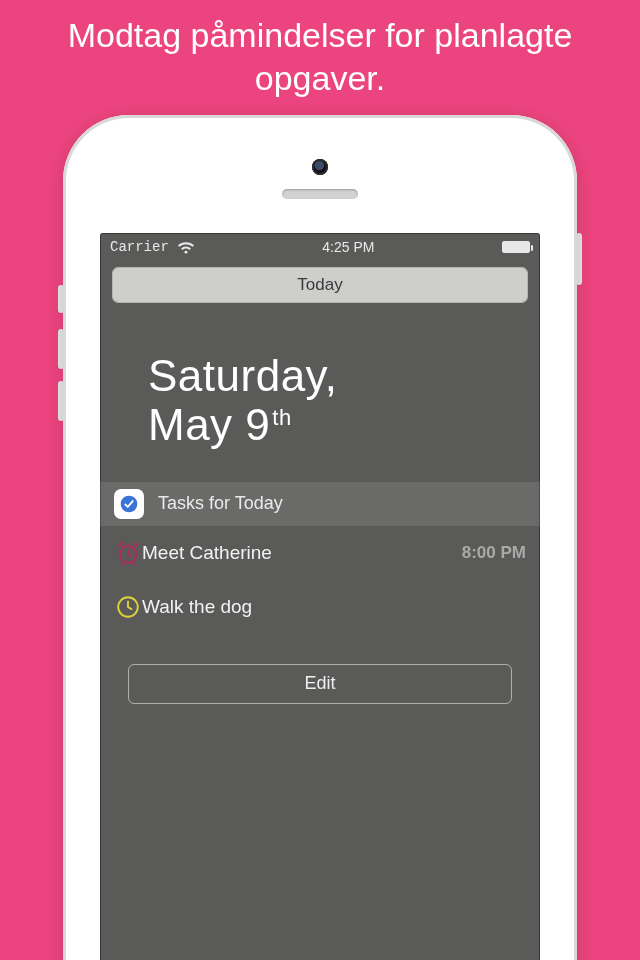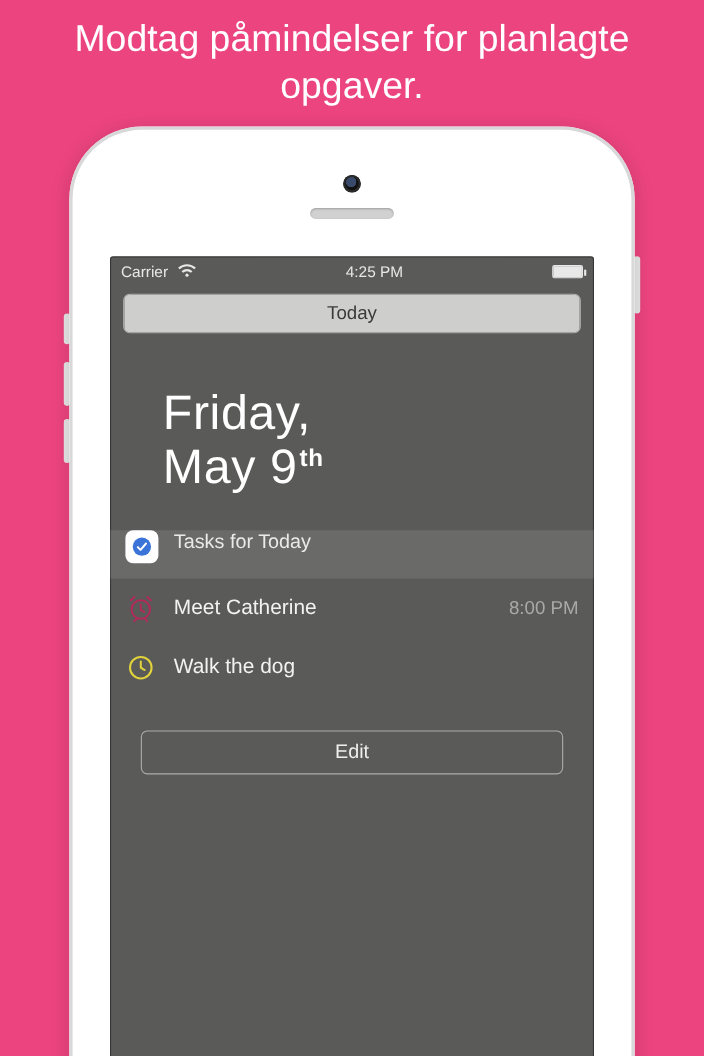--- a/index.html
+++ b/index.html
@@ -16,43 +16,43 @@
   .btn-mute  { left:-5px;  top:170px; width:6px; height:28px; }
   .btn-volu  { left:-5px;  top:214px; width:6px; height:40px; }
   .btn-vold  { left:-5px;  top:266px; width:6px; height:40px; }
   .camera { position:absolute; top:44px; left:50%; transform:translateX(-50%); width:16px; height:16px; border-radius:50%; background:radial-gradient(circle at 45% 40%,#3a4a6a 0 35%,#111 38% 100%); box-shadow:inset 0 0 0 2px #2a2a2a; }
   .speaker { position:absolute; top:74px; left:50%; transform:translateX(-50%); width:76px; height:10px; border-radius:6px; background:#d1d1d1; box-shadow:inset 0 1px 2px rgba(0,0,0,.25); }
 
   .screen { margin:0 auto; width:440px; height:790px; background:#5a5a59; border-radius:3px; overflow:hidden; color:#fff; font-weight:300; position:relative; box-shadow:inset 0 0 0 1px rgba(0,0,0,.4); }
 
   
   .statusbar { height:28px; display:flex; align-items:center; justify-content:space-between; padding:0 10px; font-size:14px; color:#e8e8e8; }
-  .sb-left,.sb-right { display:flex; align-items:flex-start; gap:8px; }
+  .sb-left,.sb-right { display:flex; align-items:flex-end; gap:8px;font-family:Liberation Mono, monospace; }
   .wifi { width:18px; height:14px; }
   .battery { width:28px; height:12px; border:1px solid #e8e8e8; border-radius:2px; position:relative; }
   .battery::after { content:""; position:absolute; right:-4px; top:3px; width:2px; height:6px; background:#e8e8e8; border-radius:1px; }
   .battery i { display:block; height:100%; width:100%; background:#e8e8e8; }
 
   
   .segmented { margin:6px 12px 0; height:36px; border:1px solid rgba(255,255,255,.55); border-radius:6px; display:flex; overflow:hidden; font-size:17px; color:#eee; }
   .segmented .seg { flex:1; display:flex; align-items:center; justify-content:center; cursor:pointer; }
   .segmented .seg.active { background:rgba(255,255,255,.7); color:#3a3a3a; font-weight:400; }
   .segmented .seg + .seg { border-left:1px solid rgba(255,255,255,.55); }
 
   .date-block { padding:48px 20px 32px 48px; font-size:44px; line-height:1.12; font-weight:200; letter-spacing:.5px; }
-  .date-block sup { font-size:22px; vertical-align:super; margin-left:2px; font-weight:700; }
+  .date-block sup { font-size:22px; vertical-align:super; margin-left:2px; font-weight:400; }
 
-  .widget-header { background:rgba(255,255,255,.10); height:44px; display:flex; align-items:flex-start; padding:0 14px; gap:14px; font-size:18px; color:#eaeaea; }
+  .widget-header { background:rgba(255,255,255,.10); height:44px; display:flex; align-items:center; padding:0 14px; gap:14px; font-size:18px; color:#eaeaea; }
   .app-icon { width:30px; height:30px; border-radius:7px; background:#fff; display:flex; align-items:center; justify-content:center; }
   .app-icon svg { width:20px; height:20px; }
 
-  .task-row { height:54px; display:flex; align-items:center; padding:0 14px 0 14px; gap:16px; font-size:19px; }
+  .task-row { height:54px; display:flex; align-items:center; padding:0 14px 0 14px; font-size:19px; }
   .task-row .icon { width:28px; height:28px; flex-shrink:0; }
   .task-row .title { flex:1; color:#f2f2f2; }
-  .task-row .time  { color:#a9a9a8; font-size:17px; font-weight:400;text-align:center; }
+  .task-row .time  { color:#a9a9a8; font-size:17px; font-weight:700;text-align:center; }
 
   .edit-wrap { padding:30px 28px 0; }
   .edit-btn { width:100%; height:40px; border-radius:6px; border:1px solid rgba(255,255,255,.5); background:transparent; color:#eee; font-size:18px; font-weight:300; display:flex; align-items:center; justify-content:center; cursor:pointer; }
 </style>
 </head>
 <body>
 
 <div class="headline">Modtag påmindelser for planlagte opgaver.</div>
 
 <div class="phone">
@@ -82,21 +82,21 @@
               <i></i>
             </span>
         </div>
       </div>
 
       <div class="segmented">
         <div class="seg active">Today</div>
       </div>
 
       <div class="date-block">
-        <div>Friday,</div>
+        <div>Saturday,</div>
         <div>
           <span>May 9</span><sup>th</sup>
         </div>
       </div>
 
       <div class="widget-header">
         <span class="app-icon">
           <svg viewBox="0 0 24 24">
               <circle cx="12" cy="12" r="10" fill="#3a74d8"></circle>
               <path d="M7.5 12.5l3 3 6-7" stroke="#fff" stroke-width="2.2" fill="none" stroke-linecap="round" stroke-linejoin="round"></path>

